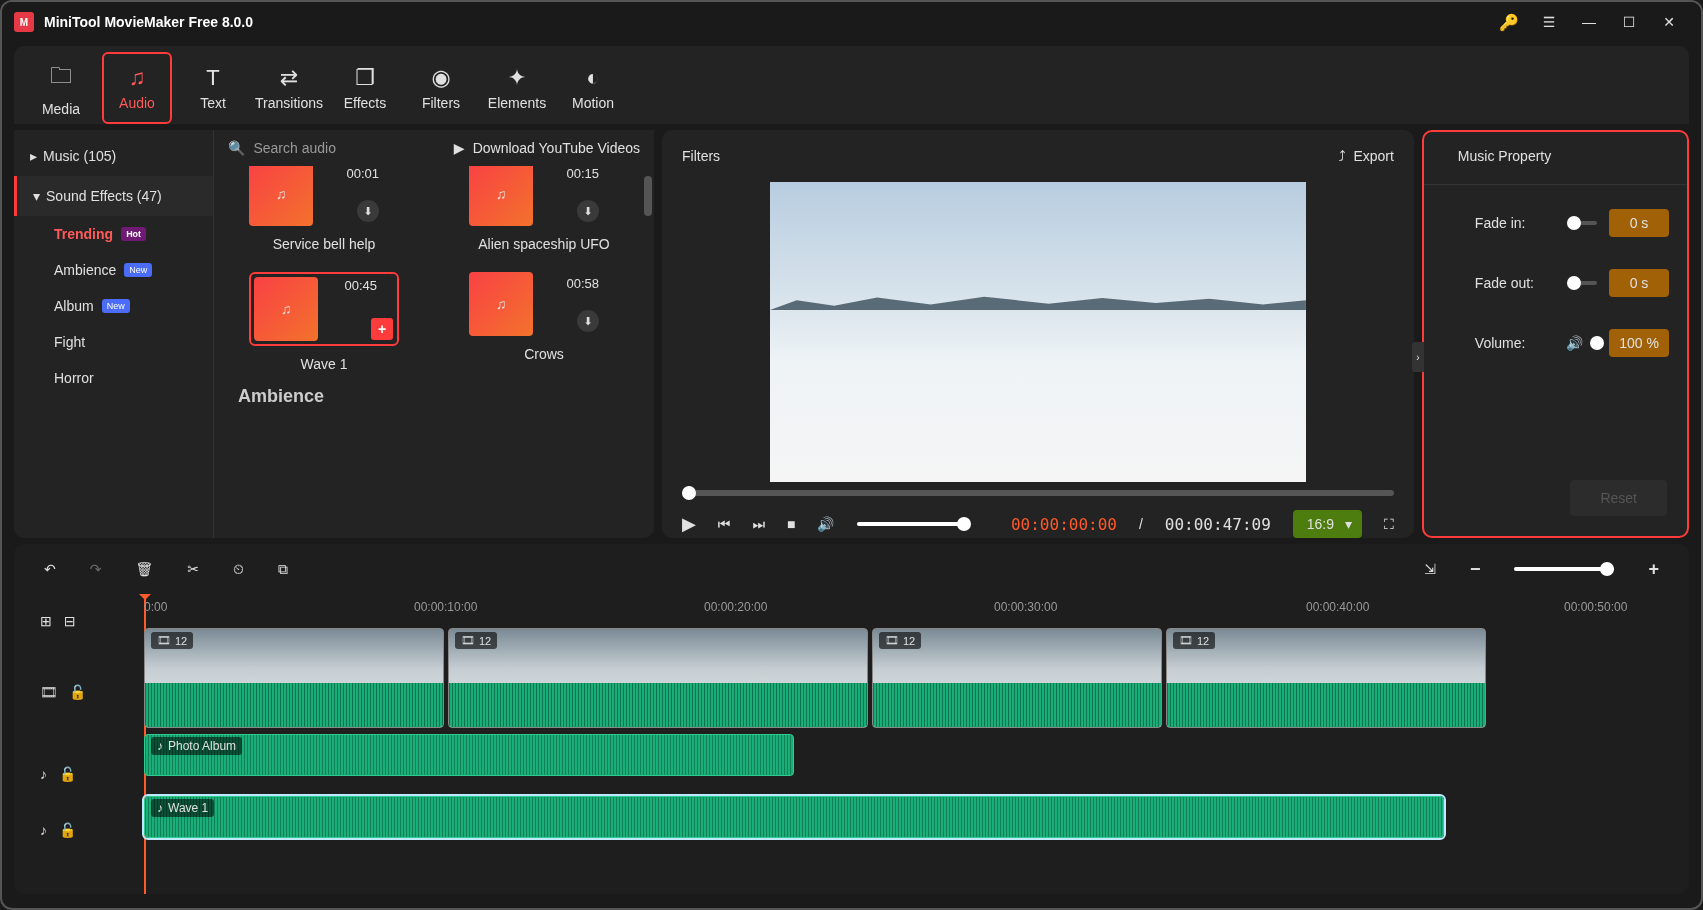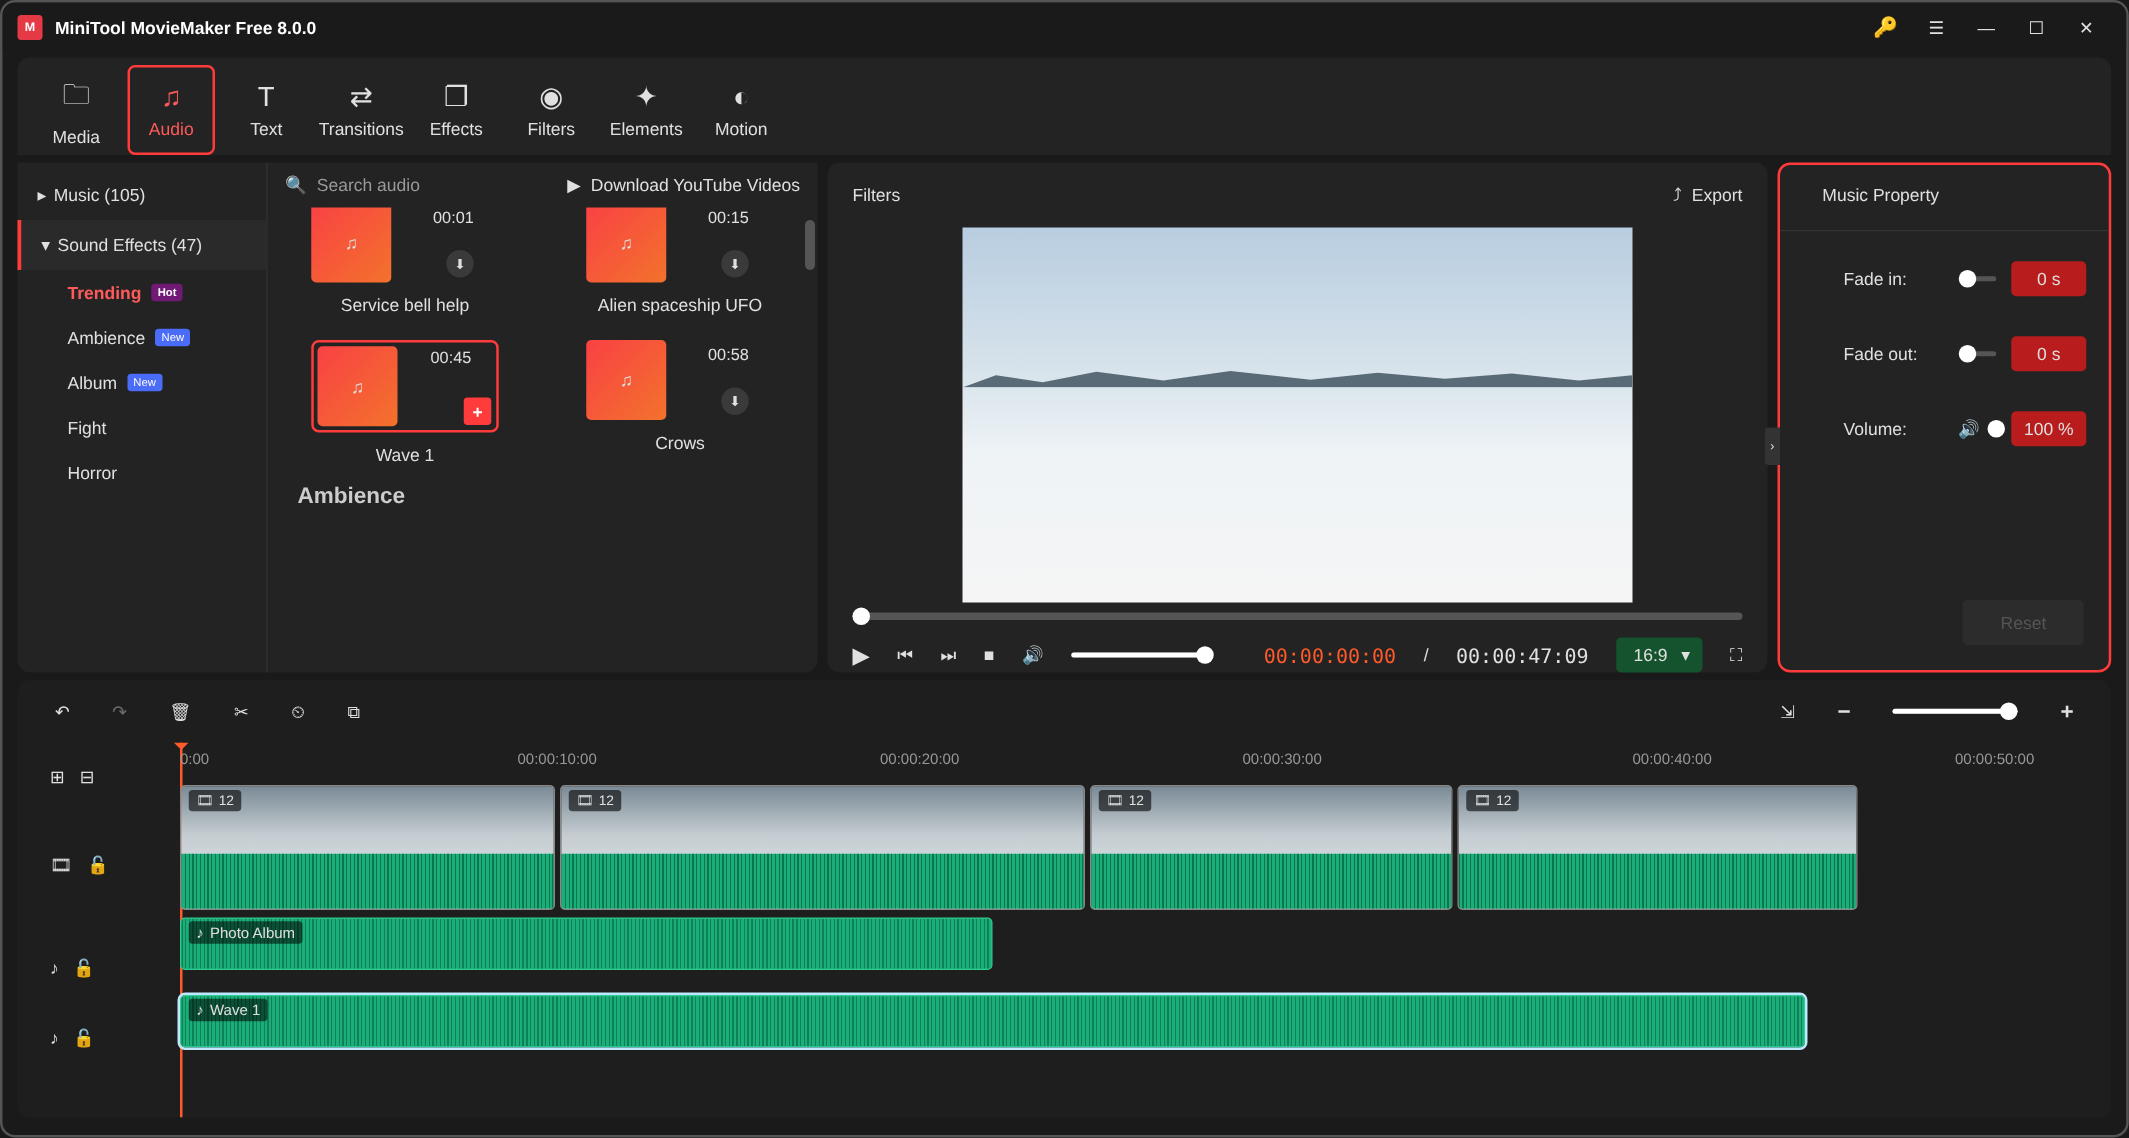--- a/index.html
+++ b/index.html
@@ -58,32 +58,32 @@
 .mountain { position:absolute; top:38%; left:0; right:0; height:14px; background:#5a6b78; clip-path: polygon(0 100%, 5% 30%, 12% 70%, 20% 10%, 30% 60%, 40% 5%, 52% 55%, 62% 15%, 72% 50%, 82% 20%, 92% 60%, 100% 30%, 100% 100%); }
 .transport { padding: 8px 20px 16px; }
 .scrub { height:6px; background:#555; border-radius:3px; position:relative; margin-bottom:14px; }
 .scrub-handle { position:absolute; left:0; top:-4px; width:14px;height:14px;background:#fff;border-radius:50%; }
 .controls { display:flex; align-items:center; gap:22px; }
 .tc-cur { color:#ff5a2a; font-family: monospace; font-size:16px; }
 .tc-tot { font-family: monospace; font-size:16px; }
 .vol-bar { width:110px; height:4px; background:#555; border-radius:2px; position:relative; }
 .vol-bar .fill { height:100%; background:#fff; width:100%; border-radius:2px; }
 .vol-bar .knob { position:absolute; right:-4px; top:-5px; width:14px;height:14px;background:#fff;border-radius:50%; }
-.ratio-sel { background:#14532d; padding:6px 28px 6px 14px; border-radius:4px; position:relative; }
+.ratio-sel { background:#4d7c0f; padding:6px 28px 6px 14px; border-radius:4px; position:relative; }
 .ratio-sel:after { content:"▾"; position:absolute; right:10px; }
 
 
 .col-right { width: 320px; background: #232323; border-radius: 10px; border: 2px solid #ff3b3b; padding:0; display:flex;flex-direction:column; position:relative; }
 .prop-title { padding: 16px 34px 20px; border-bottom:1px solid #333; }
 .prop-body { padding: 24px 18px; display:flex; flex-direction:column; gap:32px; }
 .prop-row { display:flex; align-items:center; gap:12px; }
 .prop-row label { width:80px;margin-left:33px; }
 .slider { flex:1; height:4px; background:#555; border-radius:2px; position:relative; }
 .slider .knob { position:absolute; top:-5px; width:14px;height:14px;background:#fff;border-radius:50%; }
-.valbox { width:60px; text-align:center; background:#b91c1c; padding:6px 0; border-radius:4px; }
+.valbox { width:60px; text-align:center; background:#a16207; padding:6px 0; border-radius:4px; }
 .reset-btn { position:absolute; bottom:20px; right:20px; background:#2c2c2c; color:#555; padding:10px 30px; border-radius:4px; }
 .expand-tab { position:absolute; left:-12px; top:210px; width:12px; height:30px; background:#333; border-radius:3px 0 0 3px; display:flex;align-items:center;justify-content:center;font-size:10px; }
 
 
 .tl-tools { height:50px; display:flex; align-items:center; padding:0 30px; gap:34px; background:#1e1e1e; margin: 0 12px; border-radius:10px 10px 0 0; }
 .tl-tools .spacer { flex:1; }
 .zoom-bar { width:100px; height:4px; background:#555; border-radius:2px; position:relative; }
 .zoom-bar .knob { position:absolute; right:0; top:-5px; width:14px;height:14px;background:#fff;border-radius:50%; }
 .zoom-bar .fill { height:100%;width:100%;background:#fff;border-radius:2px; }
 

